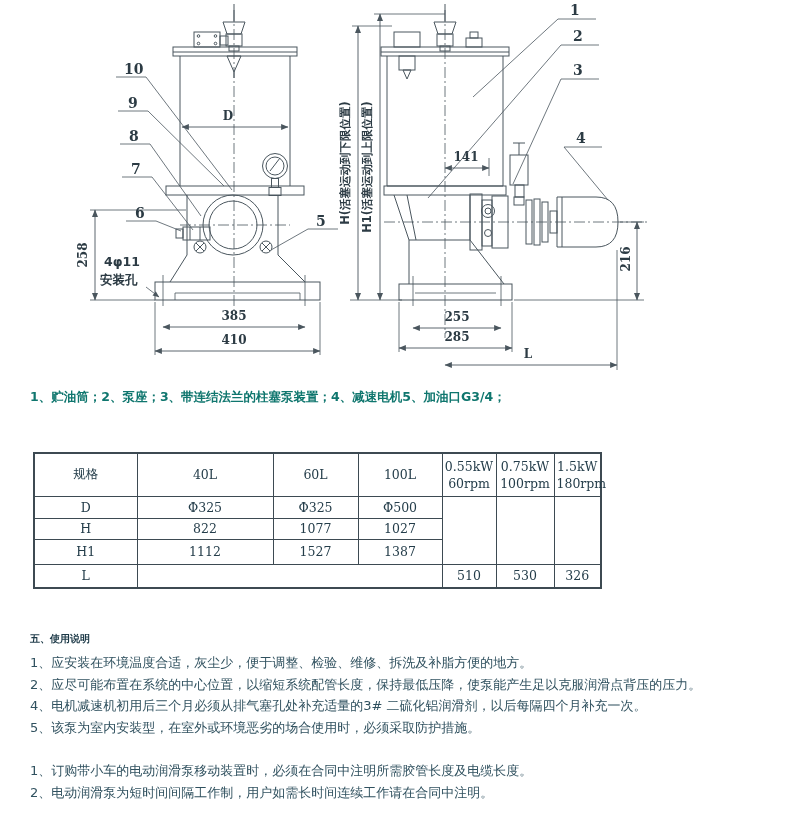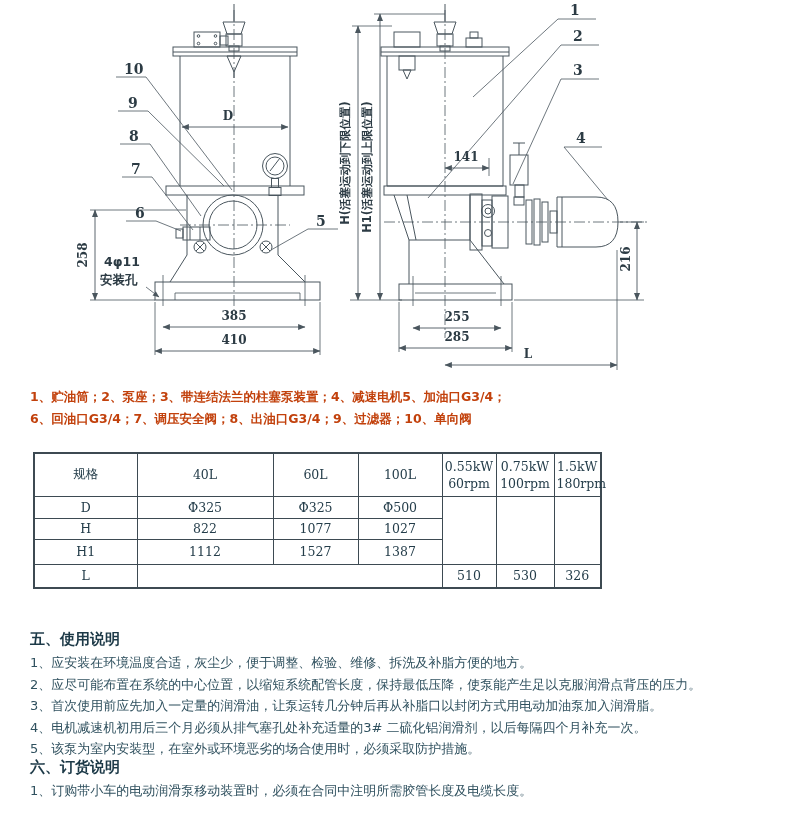--- a/index.html
+++ b/index.html
@@ -16,21 +16,21 @@
   #drawing .cl   { stroke-width:0.8; stroke-dasharray:11 3 2 3; }
   #drawing .dim  { stroke-width:0.9; }
   #drawing text  { fill:#2c3b44; stroke:none; }
   .dimtxt   { font:600 12px "DejaVu Serif","Liberation Serif",serif; }
   .vtext    { font:600 11.5px "DejaVu Sans","Liberation Sans",sans-serif; }
   .callout-num { font:600 14px "DejaVu Serif","Liberation Serif",serif; }
   .notetxt  { font:700 12.5px "DejaVu Sans","Liberation Sans",sans-serif; }
   
   .parts-list {
     position:absolute; left:30px; top:386px; line-height:22px;
-    font-size:12.5px; font-weight:600; color:#c2410c; white-space:nowrap;
+    font-size:12.5px; font-weight:600; color:#0f766e; white-space:nowrap;
   }
   
   #spec-table {
     position:absolute; left:33px; top:452px;
     border-collapse:collapse; table-layout:fixed; width:567px;
     font-family:"DejaVu Serif","Liberation Serif",serif;
     font-size:12.5px; color:#243d4a;
   }
   #spec-table td {
     border:1px solid #3d4a52; text-align:center; vertical-align:middle;
@@ -38,21 +38,21 @@
   }
   #spec-table { border:2px solid #3d4a52; }
   #spec-table tr.hdr { height:43px; }
   #spec-table tr.r1 { height:22px; }
   #spec-table tr.r2 { height:21px; }
   #spec-table tr.r3 { height:25px;margin-left:8px; }
   #spec-table tr.r4 { height:24px; }
   #spec-table .pw div { line-height:17px; }
   
   .section { position:absolute; left:30px; width:760px; }
-  .section-title { font-size:15px; font-weight:700; color:#1c3947; line-height:20px; }
+  .section-title { font-size:10px; font-weight:700; color:#1c3947; line-height:20px; }
   .section-items { margin-top:3px; }
   .section-items div { font-size:13px; line-height:21.5px; white-space:nowrap; color:#30515f; }
   #usage-section { top:629px; }
   #order-section { top:757px; }
 </style>
 </head>
 <body>
 
 <svg id="drawing" width="800" height="382" viewBox="0 0 800 382">
   <defs>
@@ -335,21 +335,20 @@
     <g>
       <text class="callout-num" x="576" y="143">4</text>
       <line class="thin" x1="564" y1="147" x2="602" y2="147"></line>
       <line class="thin" x1="564" y1="147" x2="608" y2="200"></line>
     </g>
   </g>
 </svg>
 
 <div class="parts-list">
   <div>1、贮油筒；2、泵座；3、带连结法兰的柱塞泵装置；4、减速电机5、加油口G3/4；</div>
-  <div>6、回油口G3/4；7、调压安全阀；8、出油口G3/4；9、过滤器；10、单向阀</div>
 </div>
 
 <table id="spec-table">
   <colgroup>
     <col style="width:103px">
       <col style="width:136px">
       <col style="width:85px">
       <col style="width:84px">
     <col style="width:54px">
       <col style="width:58px">
@@ -403,24 +402,23 @@
       <td>326</td>
     </tr>
   </tbody>
 </table>
 
 <div id="usage-section" class="section">
   <div class="section-title">五、使用说明</div>
   <div class="section-items">
     <div>1、应安装在环境温度合适，灰尘少，便于调整、检验、维修、拆洗及补脂方便的地方。</div>
     <div>2、应尽可能布置在系统的中心位置，以缩短系统配管长度，保持最低压降，使泵能产生足以克服润滑点背压的压力。</div>
-    <div>3、首次使用前应先加入一定量的润滑油，让泵运转几分钟后再从补脂口以封闭方式用电动加油泵加入润滑脂。</div>
     <div>4、电机减速机初用后三个月必须从排气塞孔处补充适量的3# 二硫化铝润滑剂，以后每隔四个月补充一次。</div>
     <div>5、该泵为室内安装型，在室外或环境恶劣的场合使用时，必须采取防护措施。</div>
   </div>
 </div>
 
 <div id="order-section" class="section">
-  <div class="section-title">六、订货说明</div>
   <div class="section-items">
     <div>1、订购带小车的电动润滑泵移动装置时，必须在合同中注明所需胶管长度及电缆长度。</div>
+    <div>2、电动润滑泵为短时间间隔工作制，用户如需长时间连续工作请在合同中注明。</div>
   </div>
 </div>
 
 </body></html>

